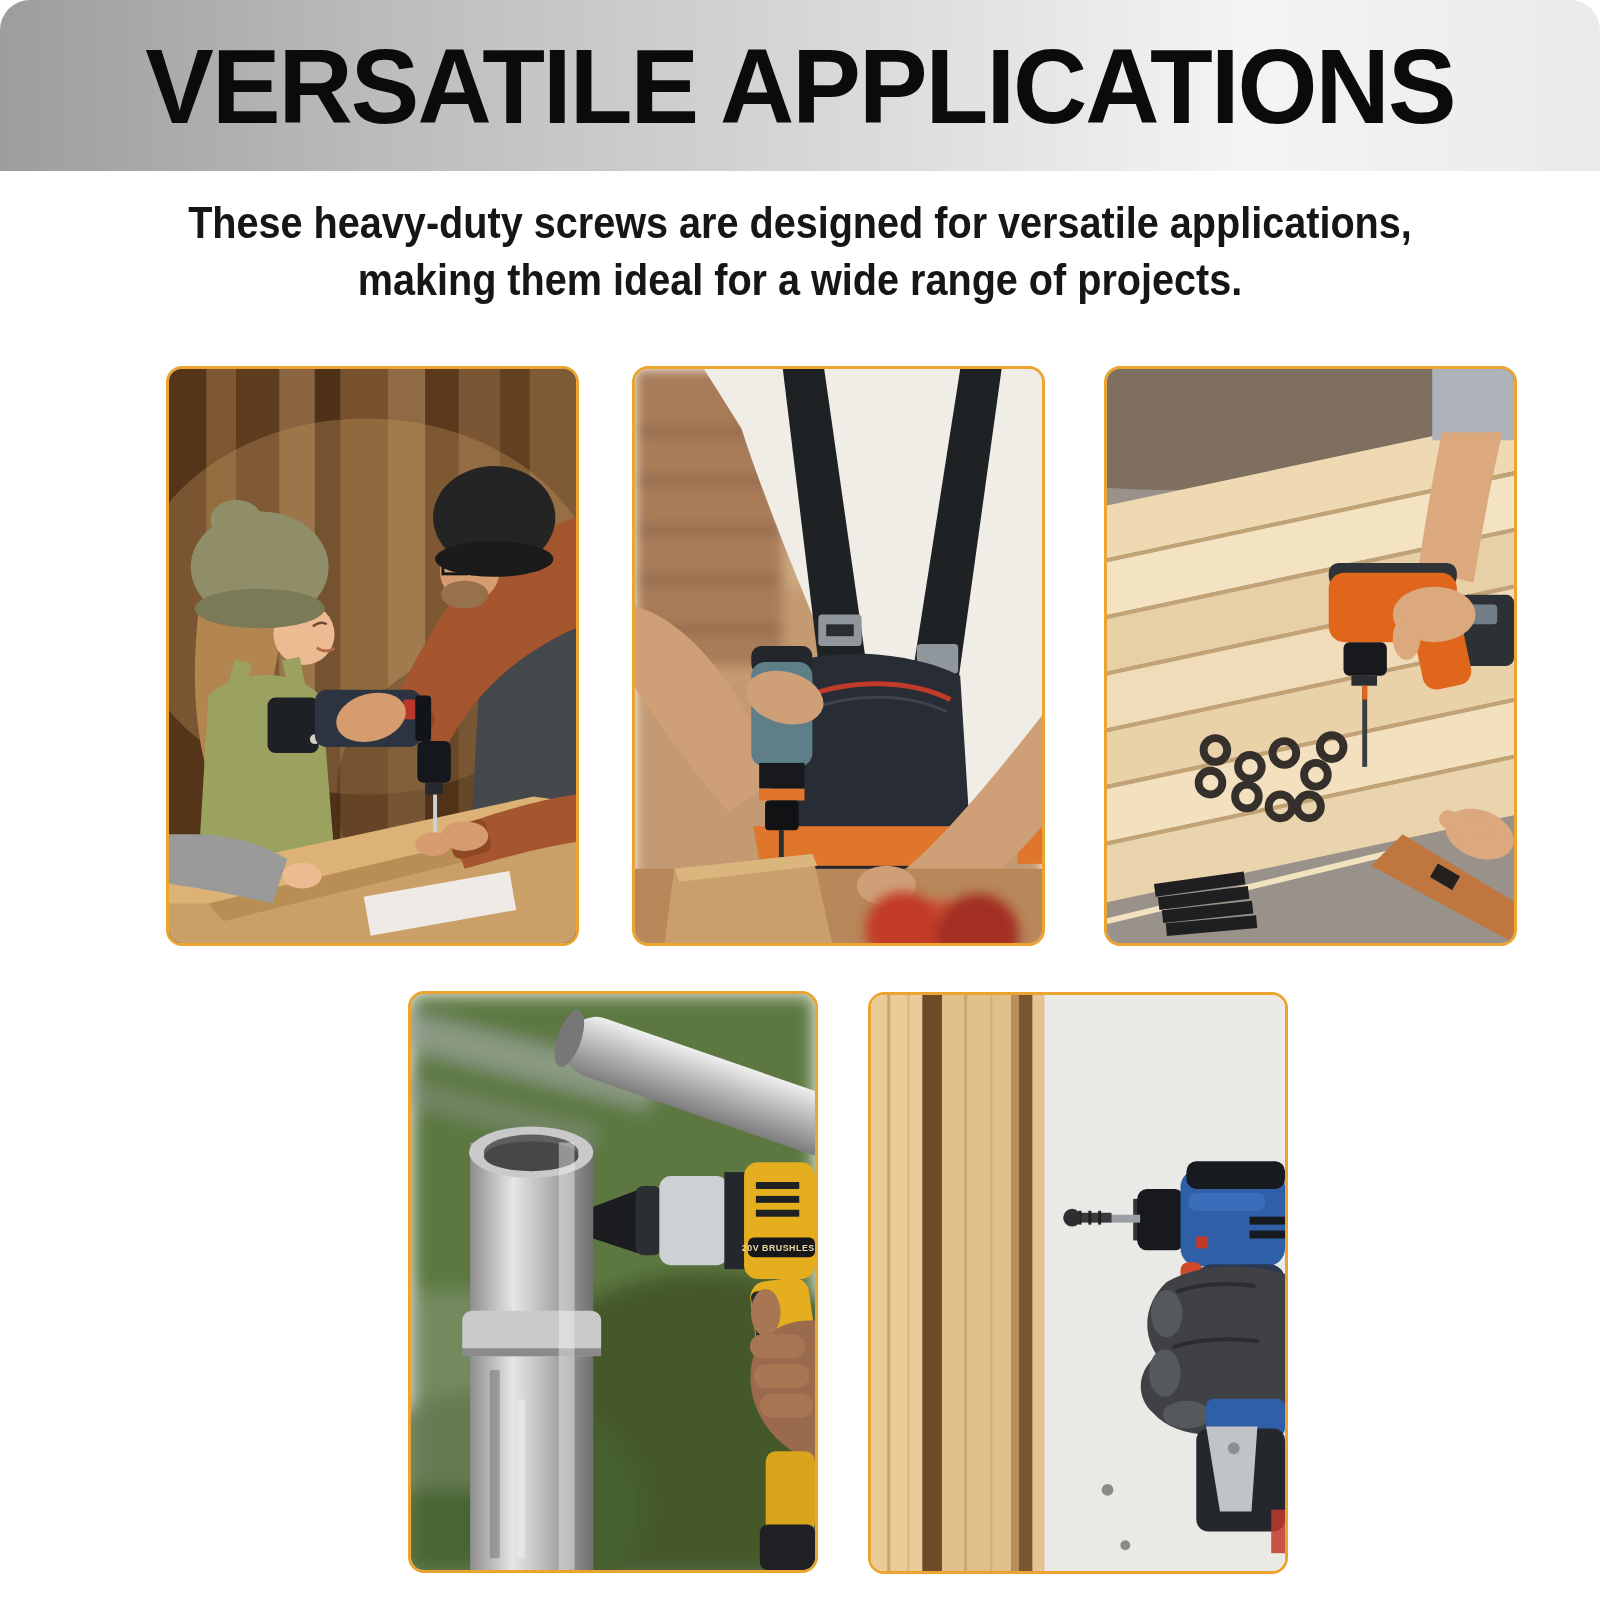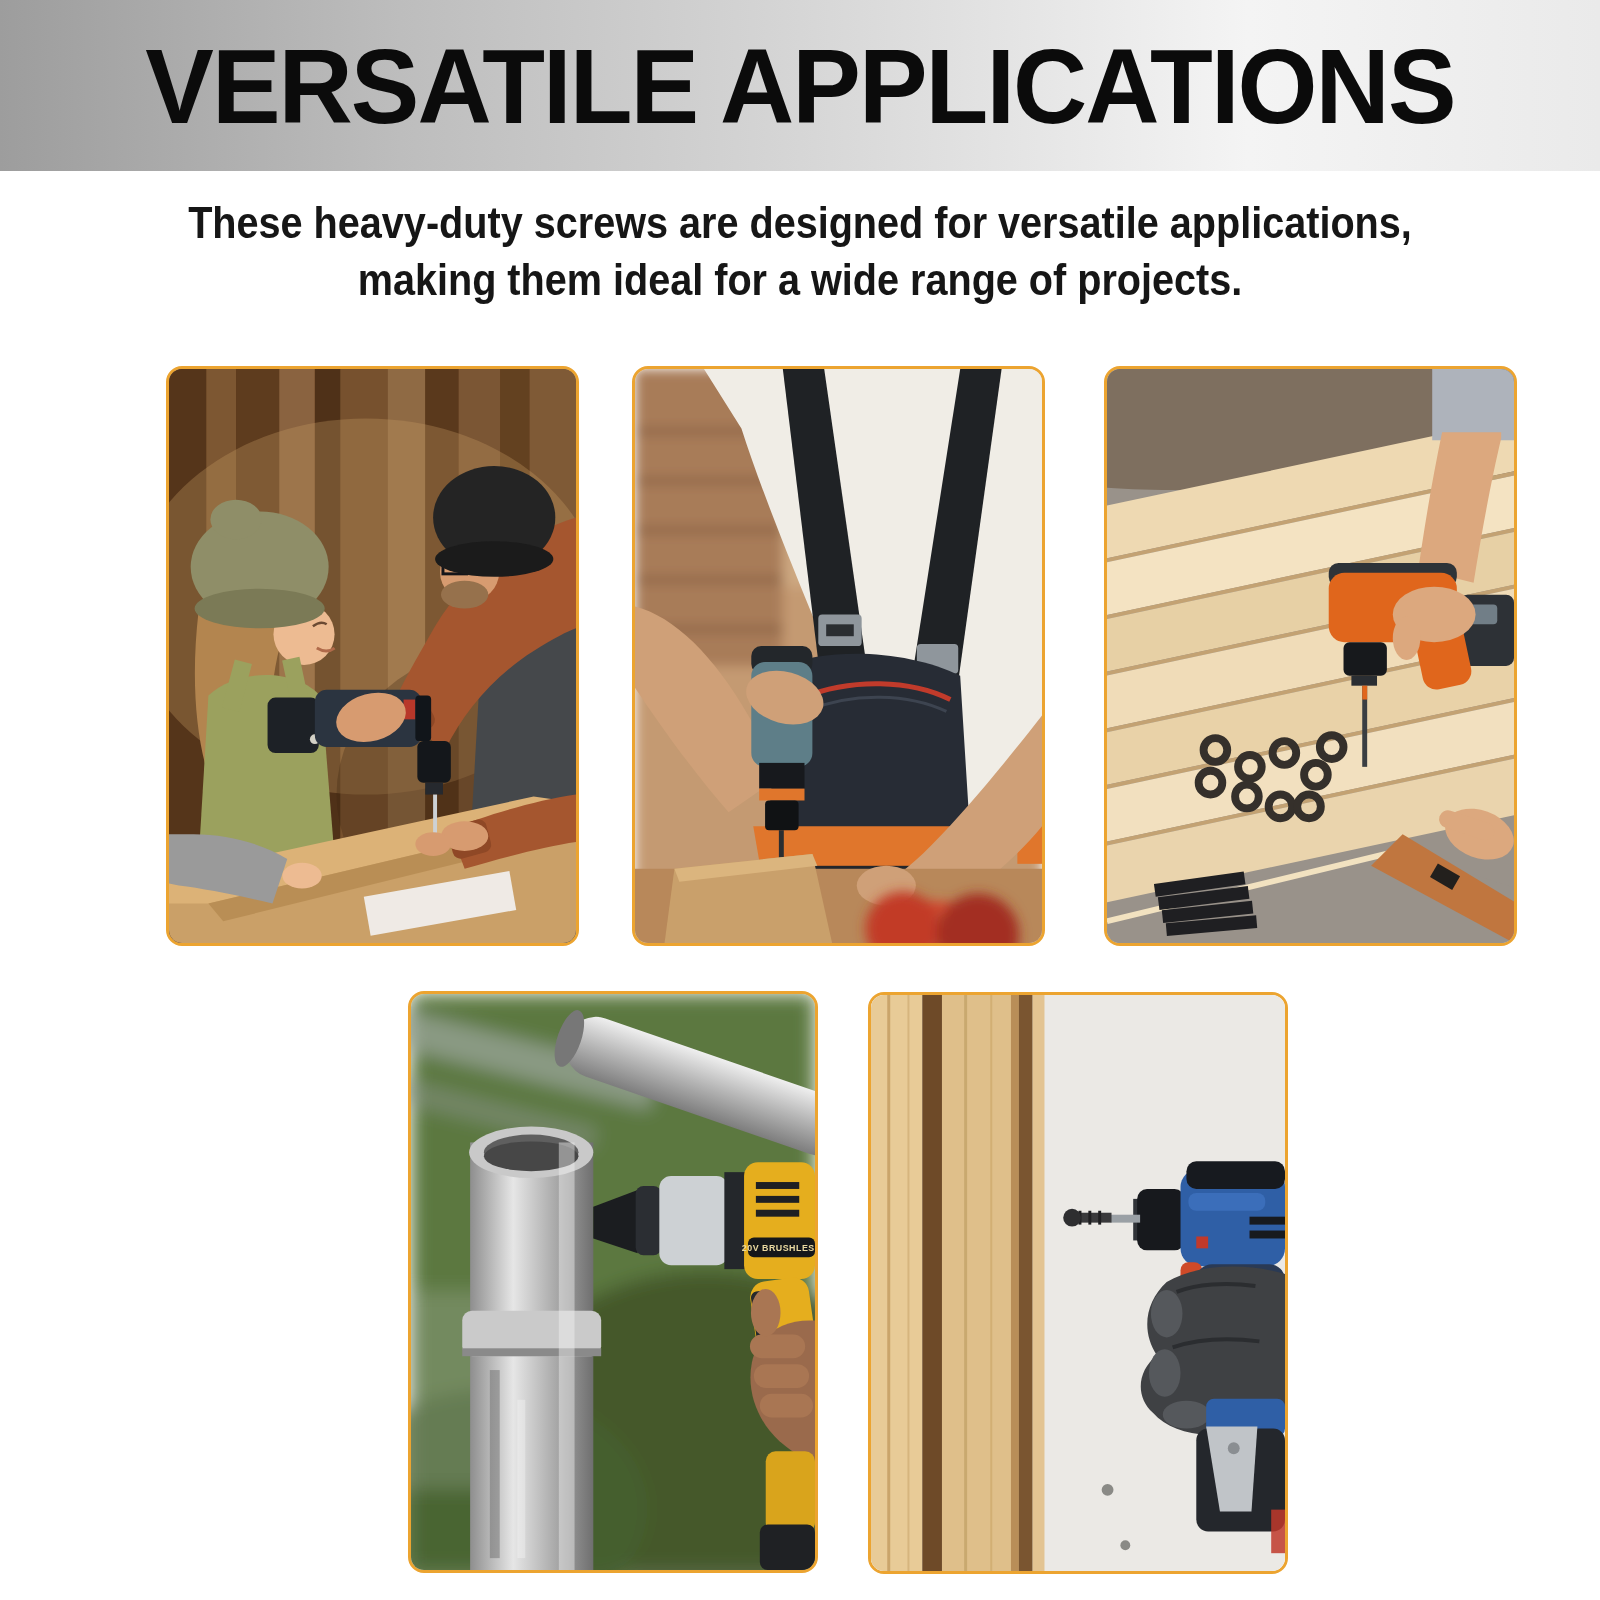--- a/index.html
+++ b/index.html
@@ -1,17 +1,17 @@
 <!DOCTYPE html>
 <html><head>
 <meta charset="utf-8">
 <style>
   html,body{margin:0;padding:0;background:#ffffff;}
   .page{position:relative;width:1600px;height:1600px;background:#ffffff;overflow:hidden;
-        font-family:"Liberation Sans", sans-serif;}
+        font-family:"Liberation Sans", sans-serif;border-radius:30px;}
   
   .banner{position:absolute;left:0;top:0;width:1600px;height:171px;
           background:linear-gradient(90deg,#9d9d9d 0%,#bdbdbd 25%,#d6d6d6 50%,#f4f4f4 78%,#eaeaea 100%);
           display:flex;align-items:center;justify-content:center;}
   .banner h1{margin:0;font-size:106px;font-weight:bold;color:#0b0b0b;white-space:nowrap;
              letter-spacing:-2px;transform:scaleX(0.97);line-height:1;}
   
   .intro{position:absolute;left:0;top:194px;width:1600px;text-align:center;color:#161616;
          font-size:44px;font-weight:bold;line-height:57px;transform:scaleX(0.9);}
   

